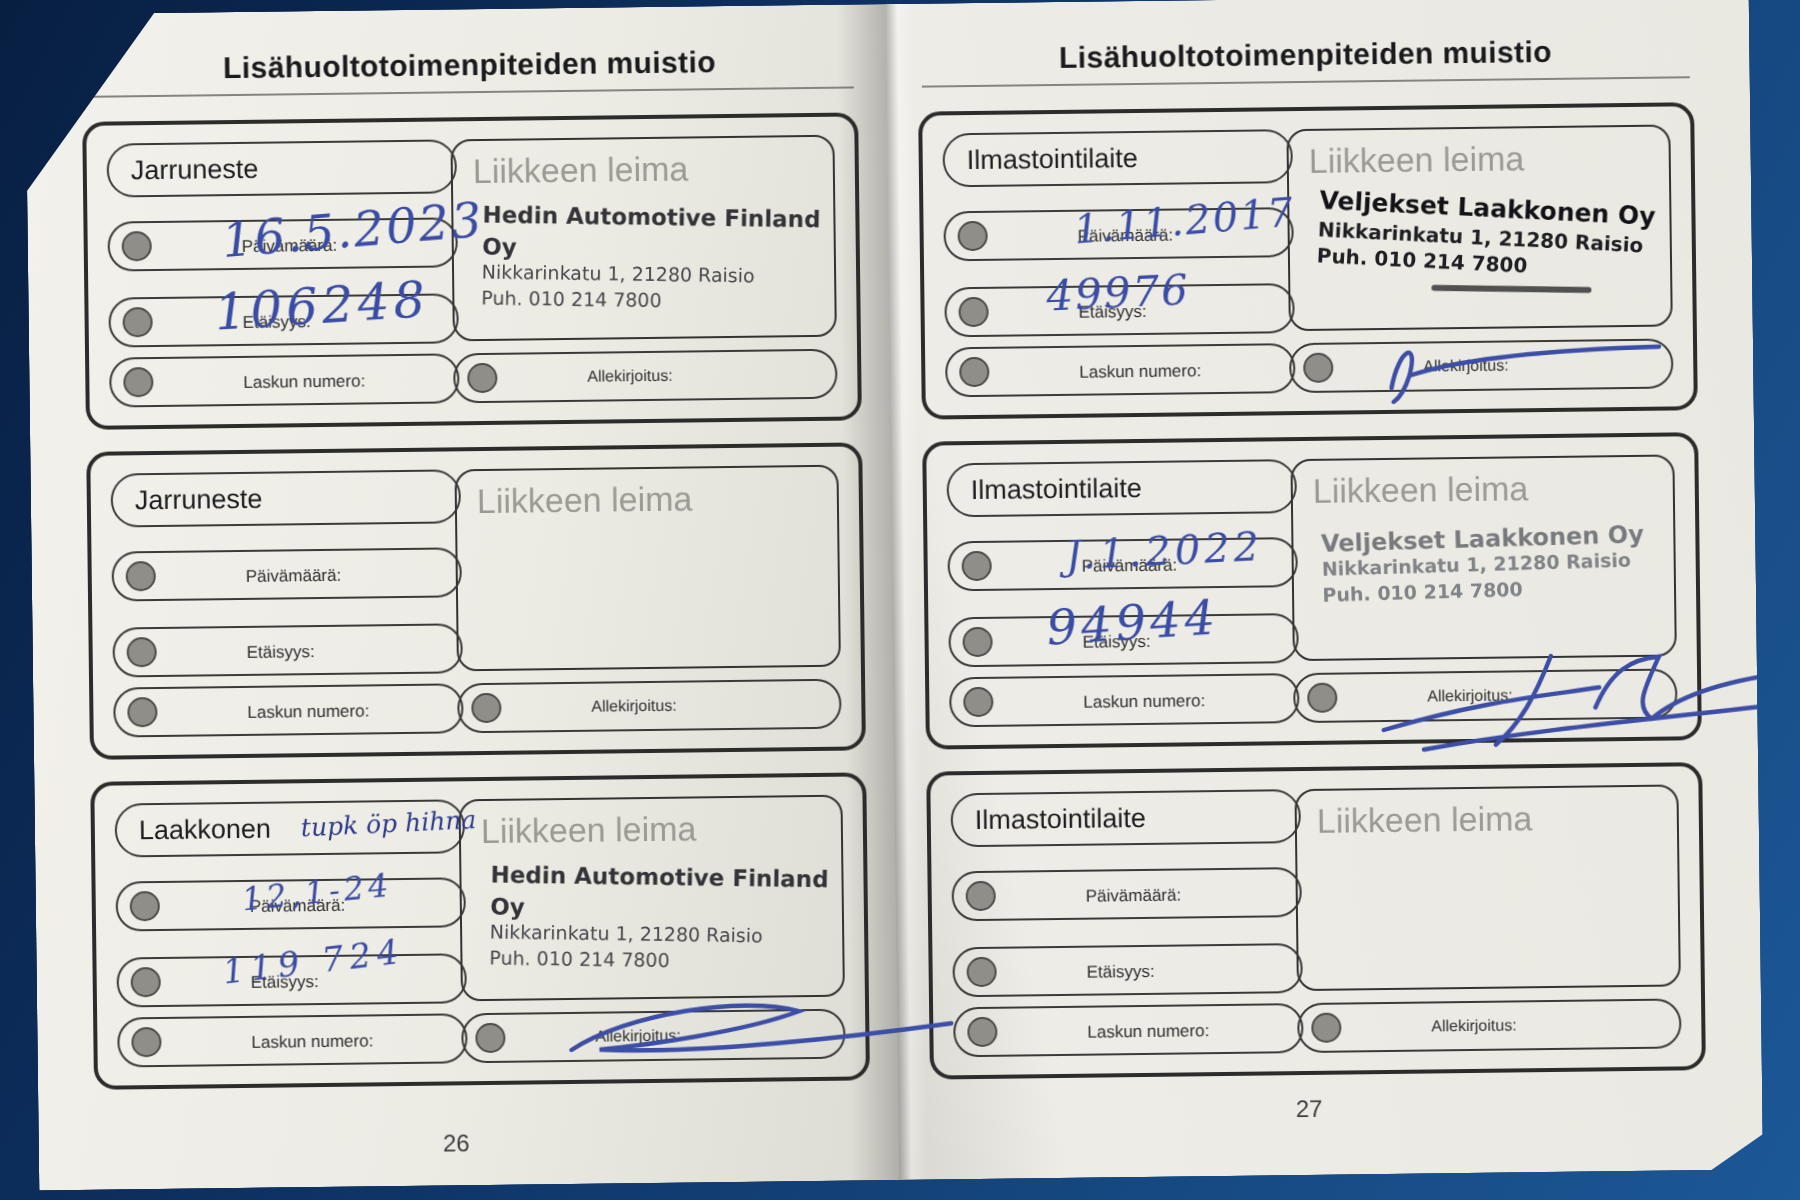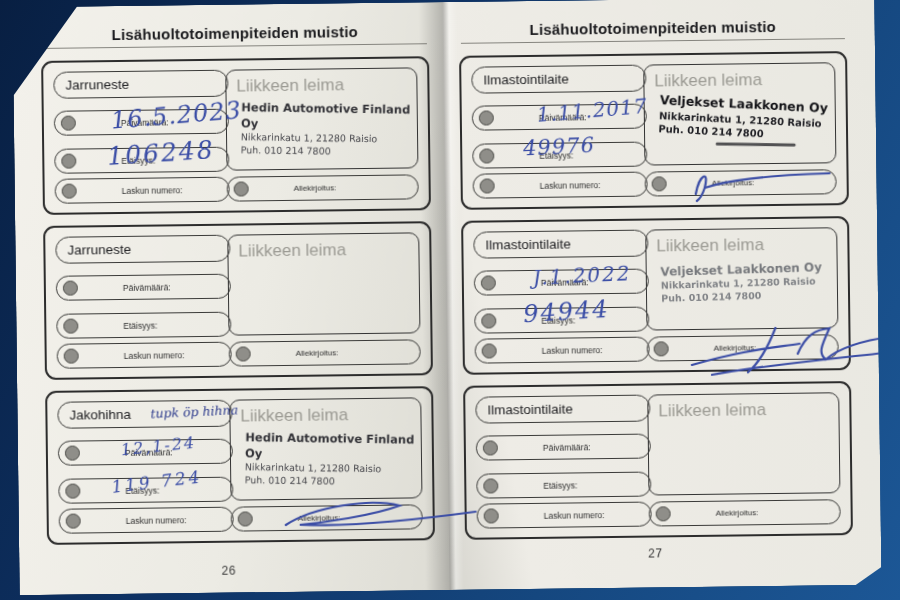--- a/index.html
+++ b/index.html
@@ -47,21 +47,21 @@
   .stamp-hedin .s2,.stamp-hedin .s3{font-size:9.5px;font-weight:normal;color:#47474c;}
   .stamp-velj{transform:rotate(3.5deg);}
   .stamp-velj .s1{font-size:12.5px;color:#131317;}
   .stamp-velj .s2,.stamp-velj .s3{font-size:10px;color:#1e1e23;}
   .stamp-velj .smear{width:80px;height:2.5px;background:#2a2a2e;border-radius:2px;
     margin-top:2px;margin-left:58px;transform:rotate(-2deg);opacity:0.8;}
   .stamp-faded{transform:rotate(-1deg);opacity:0.72;}
   .stamp-faded .s1{font-size:12px;color:#4c5058;}
   .stamp-faded .s2,.stamp-faded .s3{font-size:9.5px;color:#585c64;}
   .sig-svg{position:absolute;overflow:visible;z-index:4;pointer-events:none;}
-  .page-number{position:absolute;font-size:12px;color:#3d3d3d;font-family:Liberation Mono, monospace;}
+  .page-number{position:absolute;font-size:12px;color:#3d3d3d;}
   .page.left .page-number{left:47%;bottom:14px;margin-top:10px;}
   .page.right .page-number{left:46%;bottom:26px;}
 </style>
 </head>
 <body>
 
 <div class="scene">
   <div class="booklet">
 
     <div class="page left">
@@ -129,21 +129,21 @@
           <div class="pill sig-pill">
             <span class="dot"></span>
             <span class="lbl">Allekirjoitus:</span>
           </div>
         </div>
       </div>
 
       <div class="box">
         <div class="col-l">
           <div class="pill title-pill">
-            <span class="box-name">Jakohihna</span>
+            <span class="box-name">Laakkonen</span>
             <span class="hand" style="left:92px;top:3px;font-size:12.5px;color:#2c3a8c;transform:rotate(-2deg);">tupk öp hihna</span>
           </div>
           <div class="pill date-pill">
             <span class="dot"></span>
             <span class="lbl">Päivämäärä:</span>
             <span class="hand" style="left:62px;top:-4px;font-size:16px;letter-spacing:2px;transform:rotate(-5deg);">12,1-24</span>
           </div>
           <div class="pill dist-pill">
             <span class="dot"></span>
             <span class="lbl">Etäisyys:</span>

